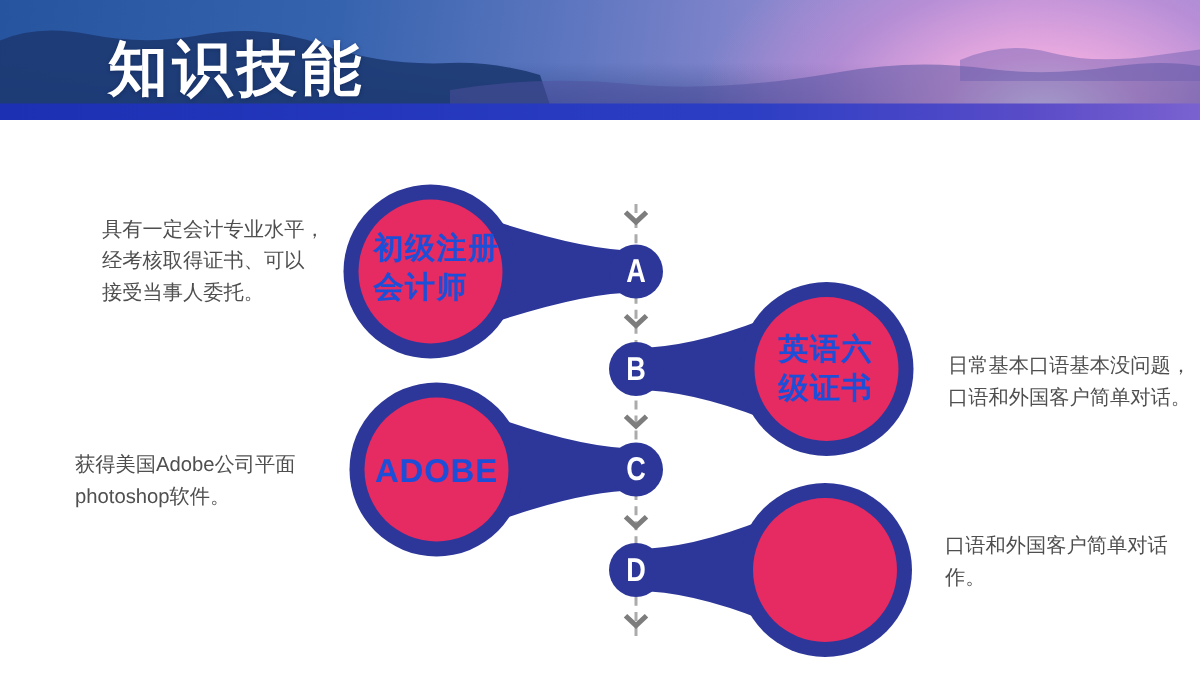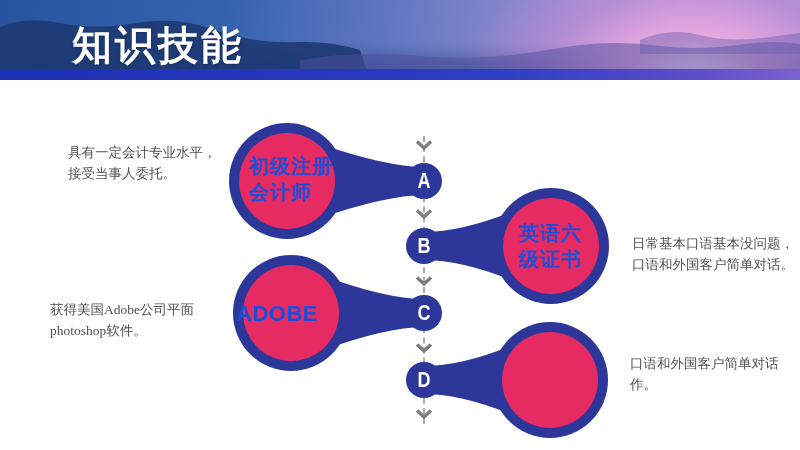--- a/index.html
+++ b/index.html
@@ -24,23 +24,23 @@
   
   .dash-line{position:absolute;left:423px;top:136px;height:288px;width:0;
       border-left:2px dashed #ababab;z-index:1;}
   .chevron{position:absolute;width:20px;height:12px;z-index:2;}
   .bubble{position:absolute;width:220px;height:120px;z-index:3;}
   .node-letter{position:absolute;width:36px;height:36px;z-index:4;color:#fff;
       display:flex;align-items:center;justify-content:center;
       font-size:22px;font-weight:bold;transform:scaleX(.82);}
   .bubble-label{position:absolute;z-index:4;color:#1d4ed8;font-weight:bold;
       font-size:20px;line-height:26px;letter-spacing:1px;white-space:nowrap;}
-  .bubble-label.latin{font-size:22px;letter-spacing:.5px;}
+  .bubble-label.latin{font-size:22px;text-align:center;letter-spacing:.5px;}
   .desc{position:absolute;z-index:4;color:#4f4f4f;font-size:13.5px;line-height:21px;
-      font-family:Liberation Serif, serif;}
+      font-family:Liberation Sans, sans-serif;}
   .desc span{display:block;}
 </style>
 </head>
 <body>
 
 <div class="slide">
 
   <div class="header">
     <svg class="mountains" viewBox="0 0 800 80" preserveAspectRatio="none">
       <path d="M0 48 L0 27 Q25 16 60 23 Q95 30 130 24 Q175 15 215 30 Q255 44 300 42 Q330 41 360 50 L370 80 L0 80 Z" fill="#1d3a72" opacity="0.9"></path>
@@ -106,20 +106,21 @@
   <div class="bubble-label" style="left:519px;top:220px">
     <span>英语六</span><br>
     <span>级证书</span>
   </div>
   <div class="bubble-label latin" style="left:236px;top:301px;width:110px">
     <span>ADOBE</span>
   </div>
 
   <div class="desc" style="left:68px;top:142px;width:160px">
     <span>具有一定会计专业水平，</span>
+    <span>经考核取得证书、可以</span>
     <span>接受当事人委托。</span>
   </div>
   <div class="desc" style="left:632px;top:233px;width:170px">
     <span>日常基本口语基本没问题，</span>
     <span>口语和外国客户简单对话。</span>
   </div>
   <div class="desc" style="left:50px;top:299px;width:165px">
     <span>获得美国Adobe公司平面</span>
     <span>photoshop软件。</span>
   </div>

